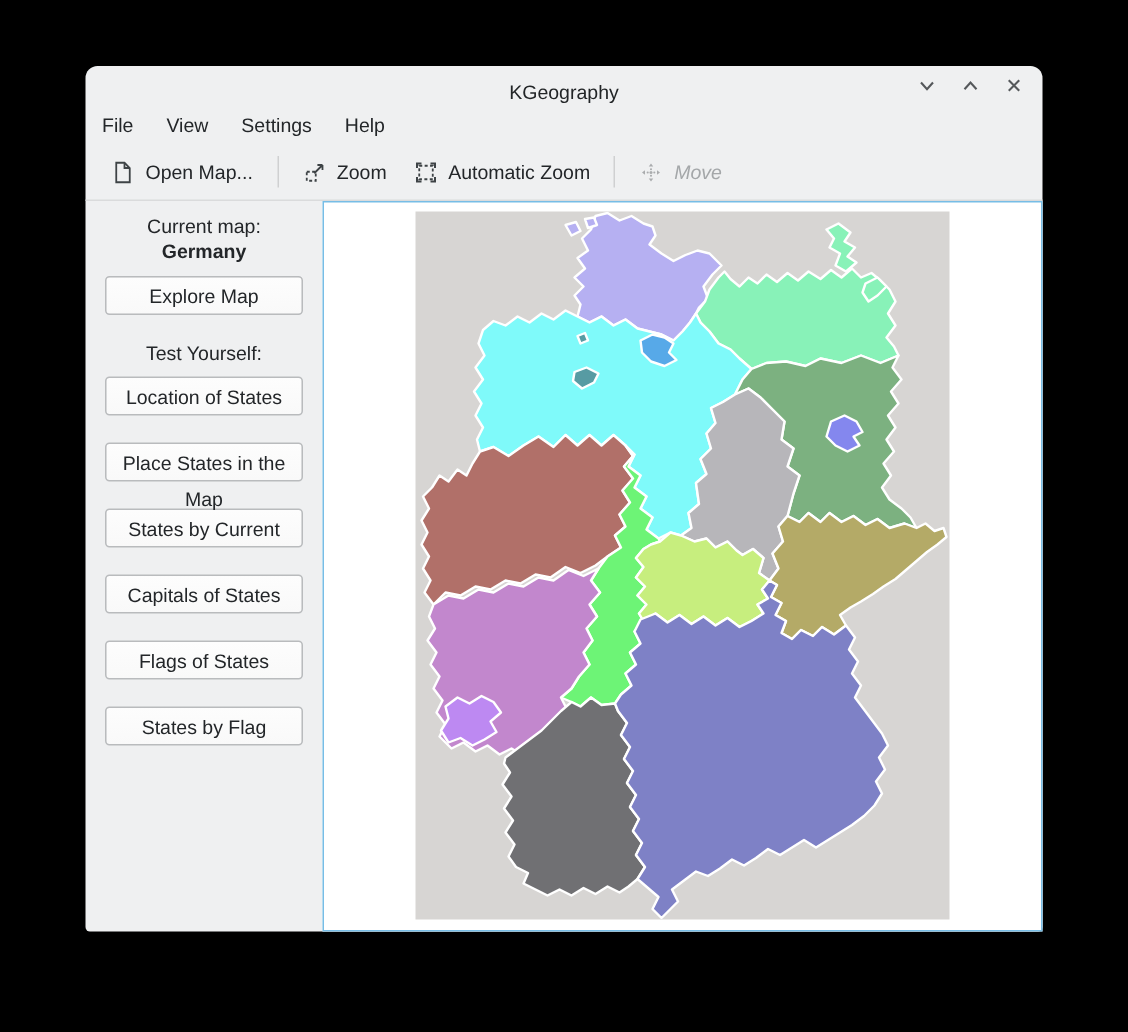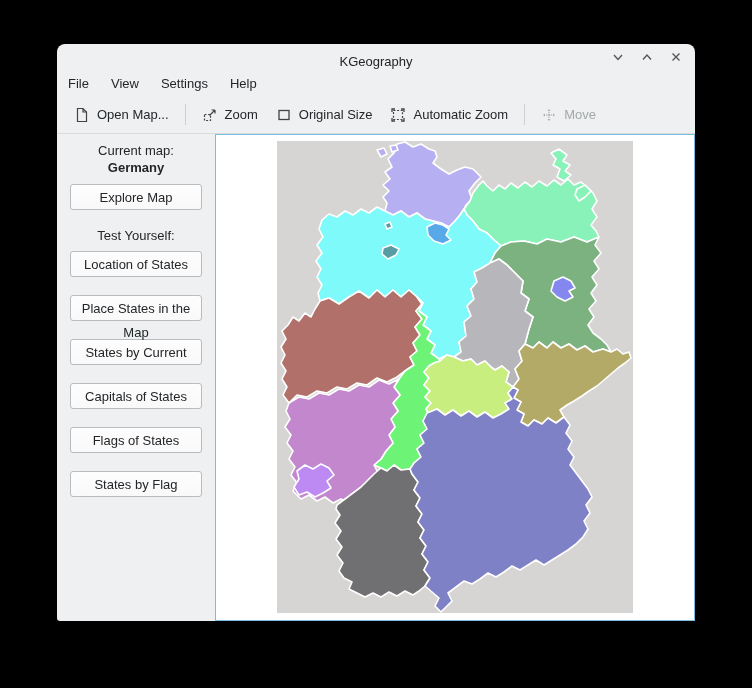--- a/index.html
+++ b/index.html
@@ -7,21 +7,21 @@
   .window{position:absolute;left:57px;top:44px;width:638px;height:577px;background:#eff0f1;
     border-radius:8px 8px 3px 3px;box-shadow:0 0 0 1px rgba(0,0,0,.35);}
   .titlebar{height:26px;position:relative;display:flex;align-items:center;}
   .title{position:absolute;left:0;right:0;text-align:center;font-size:13px;color:#222527;margin-top:8px;}
   .win-controls{position:absolute;right:11px;top:0;height:26px;display:flex;align-items:center;gap:13px;}
   .win-btn{width:16px;height:16px;display:flex;align-items:center;justify-content:center;}
   .menubar{height:26px;display:flex;align-items:center;padding:0 0;text-align:right;}
   .menu-item{padding:4px 11px;font-size:13px;color:#232629;}
   .toolbar{height:37px;display:flex;align-items:center;padding:0 8px;border-bottom:1px solid #dadbdc;}
   .tbtn{display:flex;align-items:center;gap:7px;padding:5px 9px;font-size:13px;color:#232629;border-radius:3px;}
-  .tbtn.disabled{color:#a4a7a9;}
+  .tbtn.disabled{color:#a4a7a9;font-style:italic;}
   .tsep{width:1px;height:21px;background:#cfd0d1;margin:0 7px;}
   .content{display:flex;height:487px;}
   .sidebar{width:158px;box-sizing:border-box;padding-top:9px;}
   .side-label{font-size:13px;color:#232629;text-align:center;}
   .side-label.bold{font-weight:bold;margin-top:2px;}
   .side-label.section{margin:12px 0 8px 0;}
   .sbtn{display:block;box-sizing:border-box;width:132px;height:26px;margin:0 auto 18px auto;
     background:linear-gradient(#fdfdfd,#f9f9f9);border:1px solid #b9bbbd;border-radius:3px;
     font-size:13px;color:#232629;font-family:"Liberation Sans",sans-serif;text-align:center;line-height:24px;}
   .sbtn.explore{margin-top:9px;}
@@ -71,26 +71,20 @@
       </svg>
       <span>Open Map...</span>
     </span>
     <span class="tsep"></span>
     <span class="tbtn">
       <svg width="16" height="16" viewBox="0 0 16 16">
         <rect x="2.5" y="7.5" width="6" height="6" fill="none" stroke="#3e4346" stroke-width="1.2" stroke-dasharray="2,1.6"></rect>
         <path d="M7.5,8.5 L13,3 M13,3 h-3.4 M13,3 v3.4" fill="none" stroke="#3e4346" stroke-width="1.2"></path>
       </svg>
       <span>Zoom</span>
-    </span>
-    <span class="tbtn">
-      <svg width="16" height="16" viewBox="0 0 16 16">
-        <rect x="3" y="3.5" width="10" height="9" fill="none" stroke="#3e4346" stroke-width="1.3"></rect>
-      </svg>
-      <span>Original Size</span>
     </span>
     <span class="tbtn">
       <svg width="16" height="16" viewBox="0 0 16 16">
         <rect x="3.5" y="3.5" width="9" height="9" fill="none" stroke="#3e4346" stroke-width="1.2" stroke-dasharray="2,1.6"></rect>
         <path d="M2,5 v-3 h3 M11,2 h3 v3 M14,11 v3 h-3 M5,14 h-3 v-3" fill="none" stroke="#3e4346" stroke-width="1.3"></path>
       </svg>
       <span>Automatic Zoom</span>
     </span>
     <span class="tsep"></span>
     <span class="tbtn disabled">

